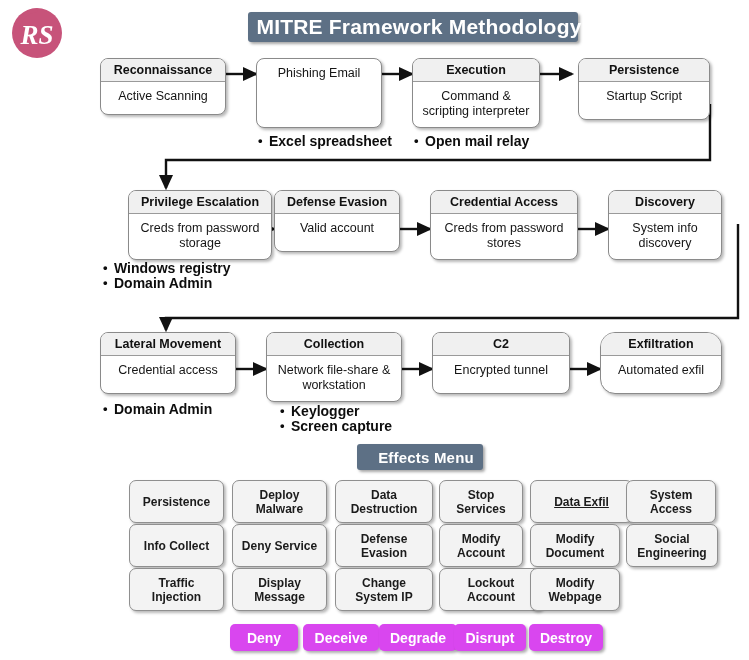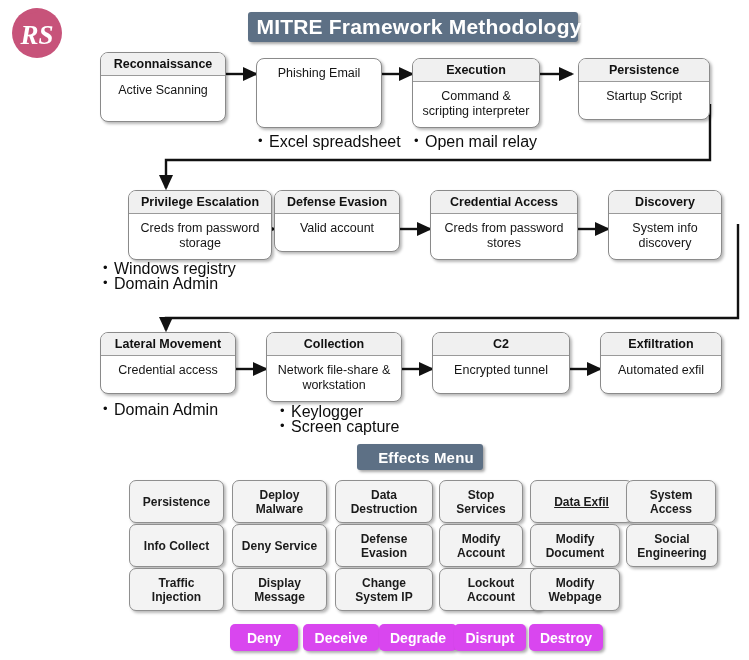--- a/index.html
+++ b/index.html
@@ -58,22 +58,22 @@
     font-size:12.5px;
     text-align:center;
     padding:7px 5px 4px 5px;
     line-height:15px;
     color:#151515;
   }
 
   
   .bullets{
     position:absolute;
-    font-size:16px;
-    font-weight:normal;
+    font-size:14px;
+    font-weight:bold;
     line-height:15px;
     color:#0d0d0d;
     white-space:nowrap;
   }
   .bullets div{position:relative;padding-left:11px;}
   .bullets div:before{
     content:"\2022";
     position:absolute;left:0;top:-1px;font-size:13px;
   }
 
@@ -145,21 +145,21 @@
       <line x1="236" y1="369" x2="266" y2="369"></line>
       <line x1="402" y1="369" x2="432" y2="369"></line>
       <line x1="570" y1="369" x2="600" y2="369"></line>
 
       <path d="M710 104 L710 160 L166 160 L166 188"></path>
 
       <path d="M738 224 L738 318 L166 318 L166 330"></path>
     </g>
   </svg>
 
-  <div class="node" style="left:100px;top:52px;width:126px;height:70px;">
+  <div class="node" style="left:100px;top:58px;width:126px;height:57px;">
     <div class="hdr">Reconnaissance</div>
     <div class="bdy">Active Scanning</div>
   </div>
 
   <div class="node" style="left:256px;top:58px;width:126px;height:70px;">
     <div class="bdy">Phishing Email</div>
   </div>
   <div class="bullets" style="left:258px;top:134px;">
     <div>Excel spreadsheet</div>
   </div>
@@ -216,21 +216,21 @@
   <div class="bullets" style="left:280px;top:404px;">
     <div>Keylogger</div>
     <div>Screen capture</div>
   </div>
 
   <div class="node" style="left:432px;top:332px;width:138px;height:62px;">
     <div class="hdr">C2</div>
     <div class="bdy">Encrypted tunnel</div>
   </div>
 
-  <div class="node" style="left:600px;top:332px;width:122px;height:62px;">
+  <div class="node" style="left:600px;top:332px;width:122px;height:62px;border-radius:15px;">
     <div class="hdr">Exfiltration</div>
     <div class="bdy">Automated exfil</div>
   </div>
 
   <div class="banner" id="effects-banner">Effects Menu</div>
 
   <div class="effect" style="left:129px;top:480px;width:95px;height:43px;">Persistence</div>
   <div class="effect" style="left:232px;top:480px;width:95px;height:43px;">Deploy Malware</div>
   <div class="effect" style="left:335px;top:480px;width:98px;height:43px;">Data Destruction</div>
   <div class="effect" style="left:439px;top:480px;width:84px;height:43px;">Stop Services</div>

